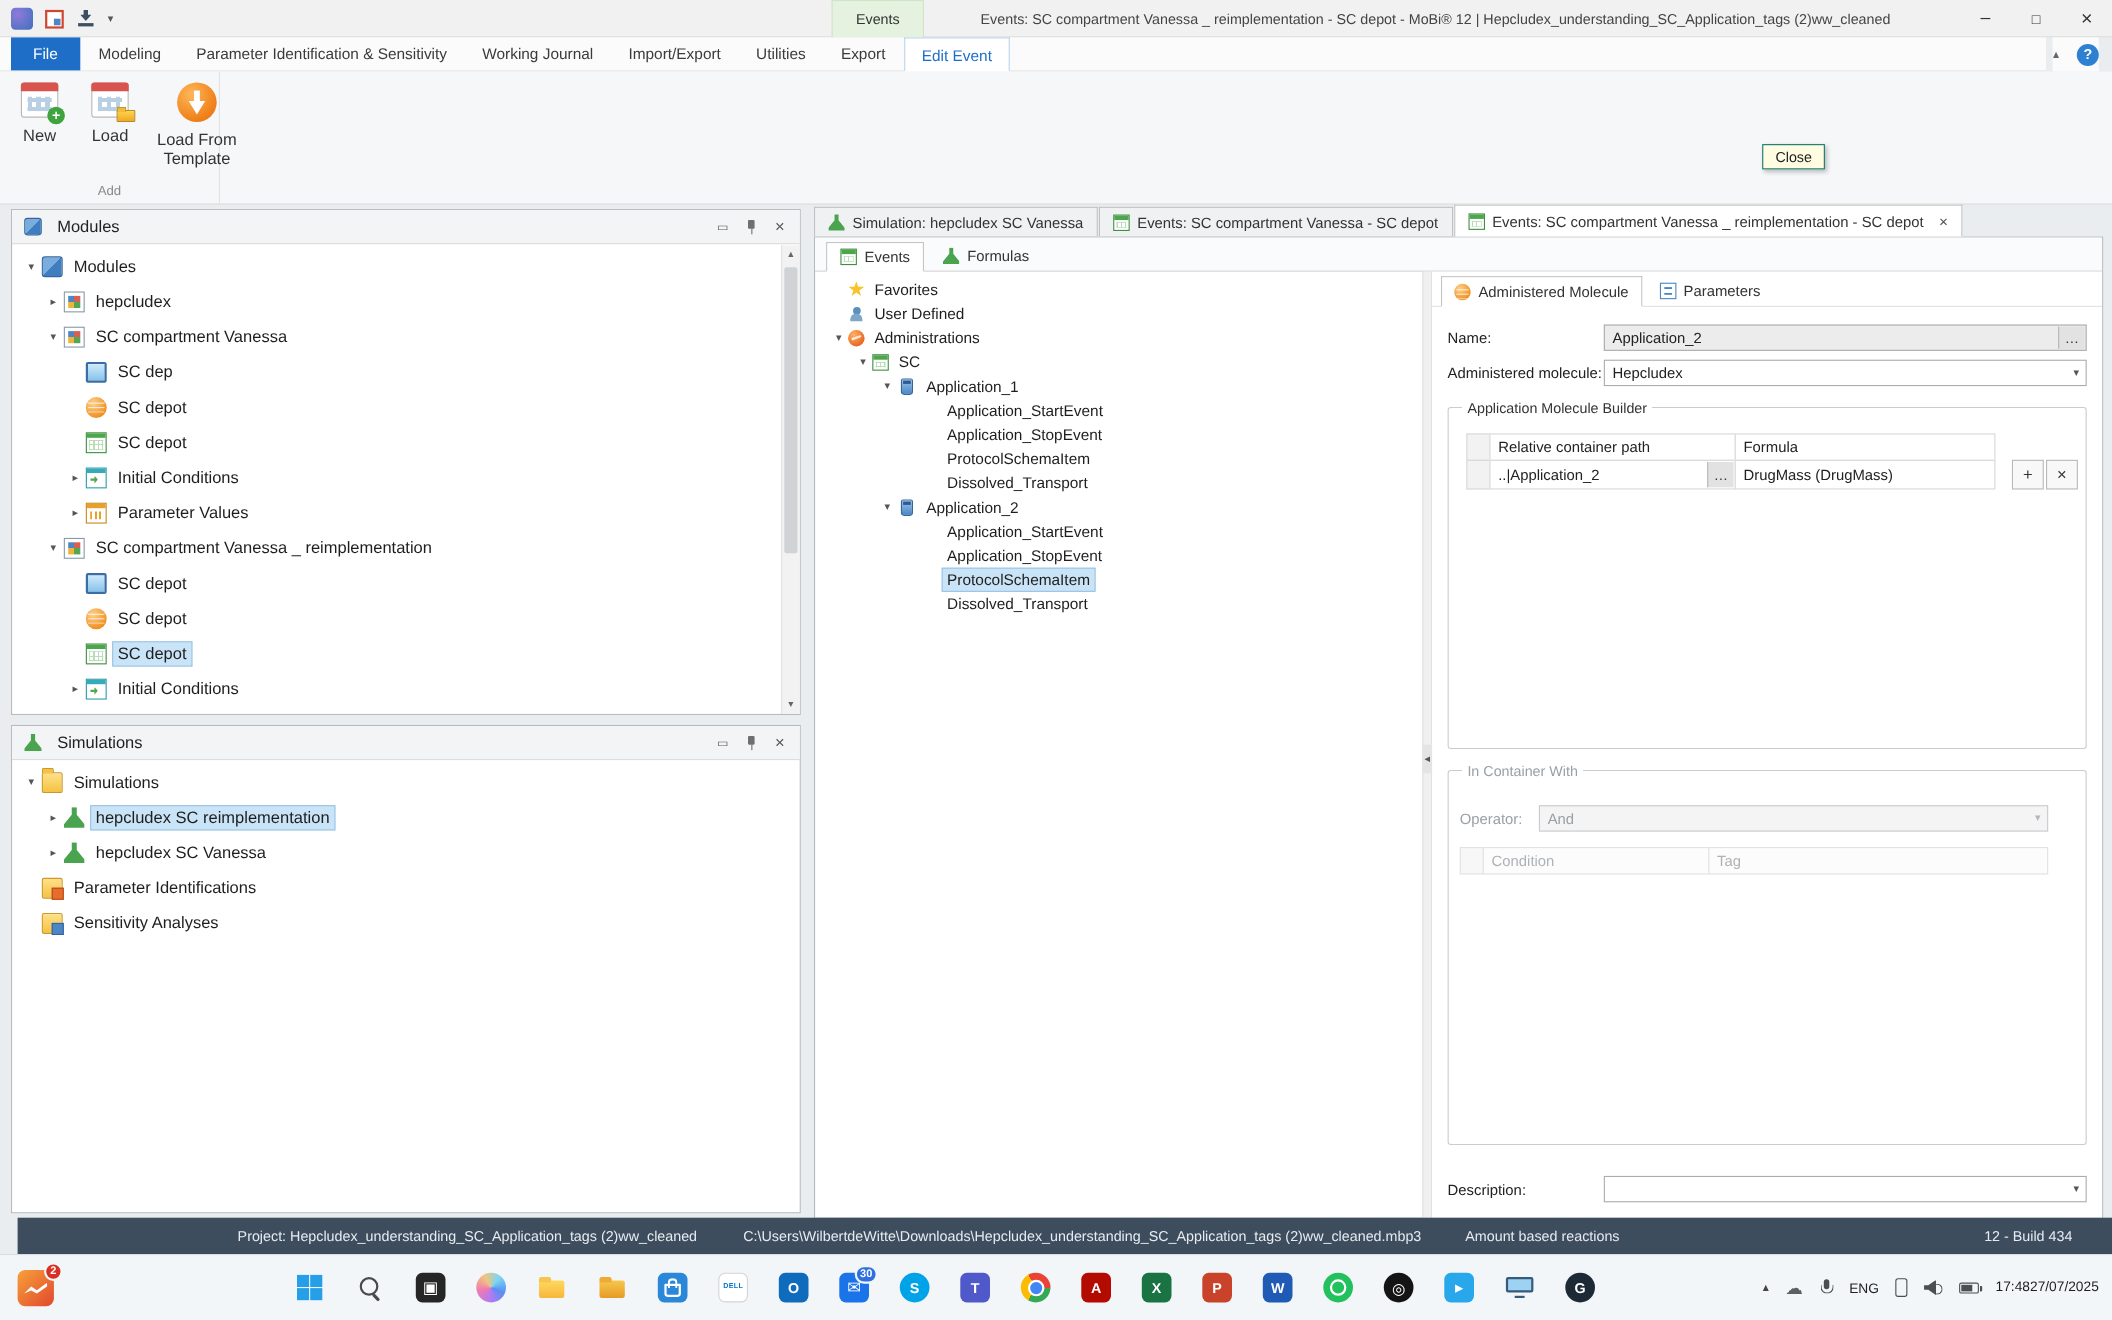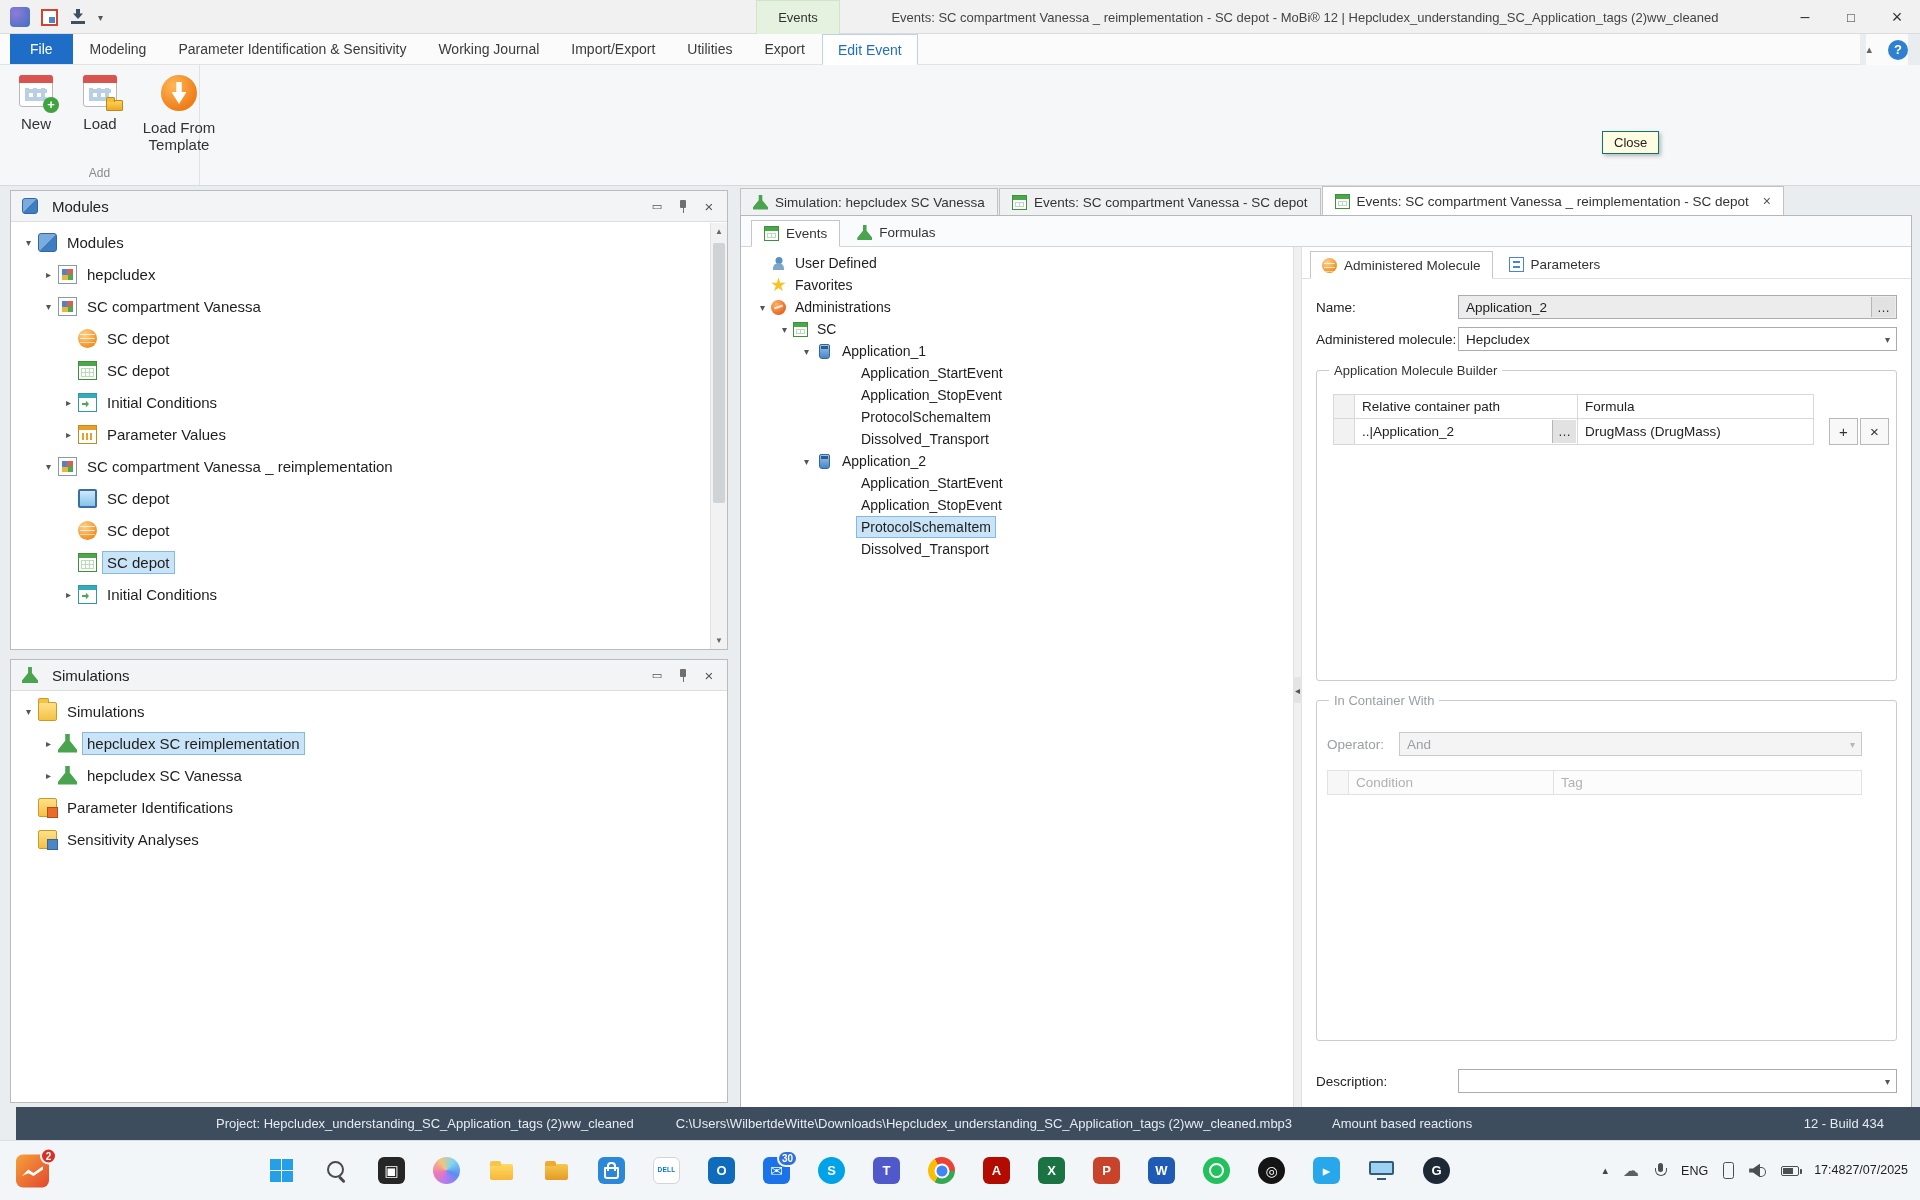--- a/index.html
+++ b/index.html
@@ -341,20 +341,25 @@
           <span class="tico ic-module"></span>
           <span class="lbl">hepcludex</span>
         </div>
         <div class="trow" style="--lv: 1;">
           <span class="exp">▾</span>
           <span class="tico ic-module"></span>
           <span class="lbl">SC compartment Vanessa</span>
         </div>
         <div class="trow" style="--lv: 2;">
           <span class="exp"></span>
+          <span class="tico ic-spatial"></span>
+          <span class="lbl">SC dep</span>
+        </div>
+        <div class="trow" style="--lv: 2;">
+          <span class="exp"></span>
           <span class="tico ic-molecule"></span>
           <span class="lbl">SC depot</span>
         </div>
         <div class="trow" style="--lv: 2;">
           <span class="exp"></span>
           <span class="tico ic-events"></span>
           <span class="lbl">SC depot</span>
         </div>
         <div class="trow" style="--lv: 2;">
           <span class="exp">▸</span>
@@ -469,27 +474,27 @@
         <div class="stab">
           <span class="tico ic-formula"></span>
           <span>Formulas</span>
         </div>
       </div>
 
     <div class="tree etree">
 
     <div class="trow" style="--lv: 0;">
           <span class="exp"></span>
+          <span class="tico ic-star"></span>
+          <span class="lbl">Favorites</span>
+        </div>
+        <div class="trow" style="--lv: 0;">
+          <span class="exp"></span>
           <span class="tico ic-user"></span>
           <span class="lbl">User Defined</span>
-        </div>
-        <div class="trow" style="--lv: 0;">
-          <span class="exp"></span>
-          <span class="tico ic-star"></span>
-          <span class="lbl">Favorites</span>
         </div>
         <div class="trow" style="--lv: 0;">
           <span class="exp">▾</span>
           <span class="tico ic-admin"></span>
           <span class="lbl">Administrations</span>
         </div>
         <div class="trow" style="--lv: 1;">
           <span class="exp">▾</span>
           <span class="tico ic-events"></span>
           <span class="lbl">SC</span>

